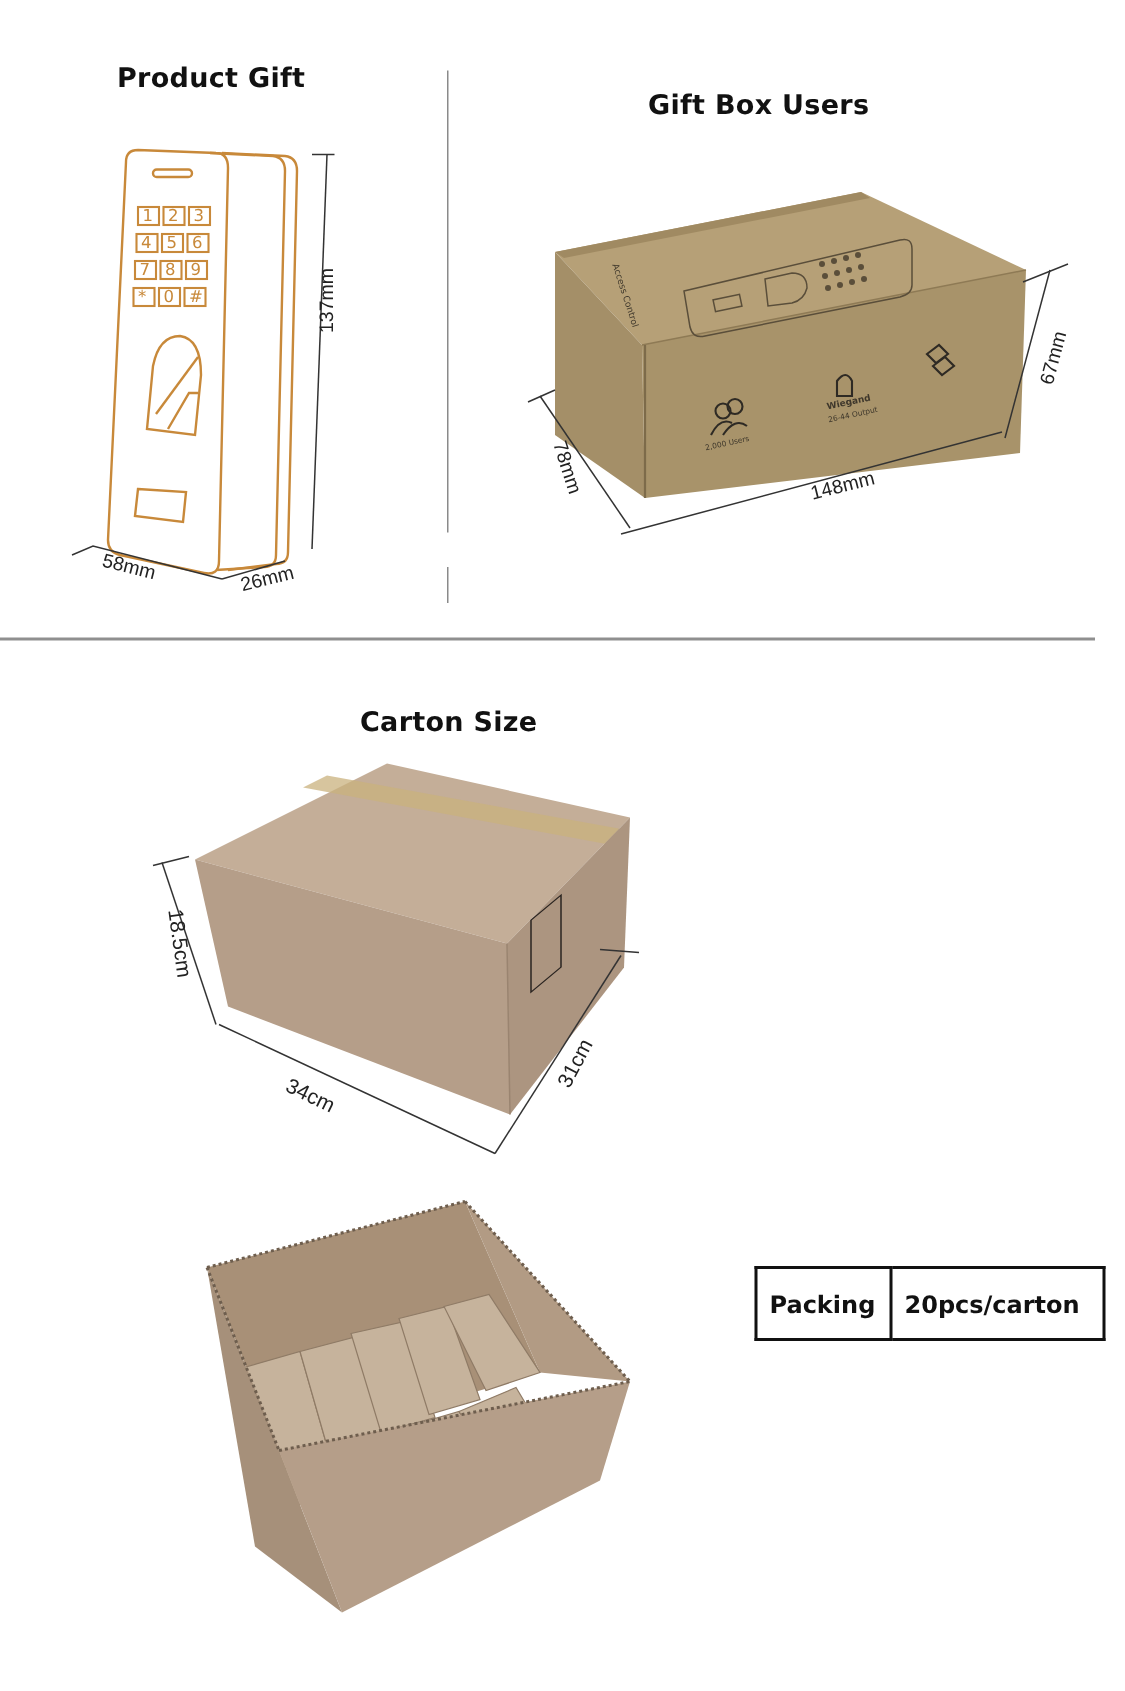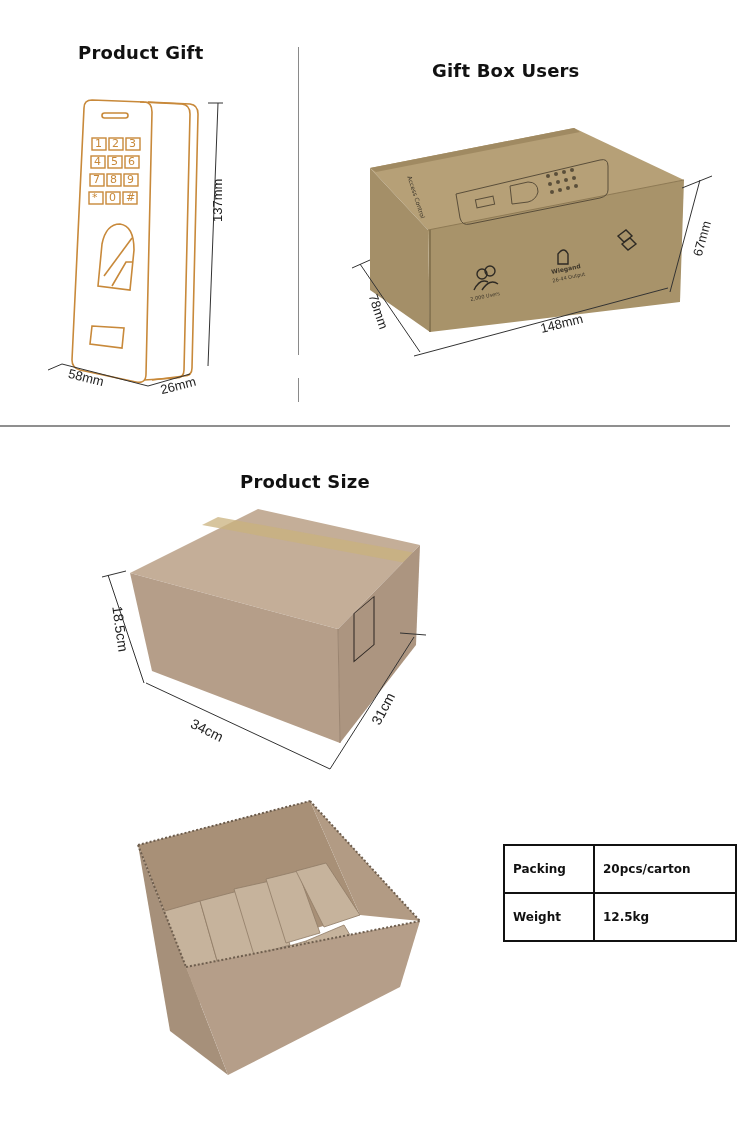--- a/index.html
+++ b/index.html
@@ -3,21 +3,21 @@
 <meta charset="utf-8">
 <style>
   html, body { margin: 0; padding: 0; background: #ffffff; }
   body { width: 750px; height: 1127px; position: relative; overflow: hidden;
          font-family: "DejaVu Sans", "Liberation Sans", sans-serif; }
   .abs { position: absolute; }
   .title { font-weight: bold; font-size: 18px; color: #111; letter-spacing: 0.2px; }
   .vdiv { position: absolute; width: 1px; background: #8a8a8a; }
   .hdiv { position: absolute; height: 2px; background: #8f8f8f; }
   .spec-table { position: absolute; left: 503px; top: 844px; border-collapse: collapse;
-                font-family: "DejaVu Sans", sans-serif; font-weight: bold; font-size: 12px; color: #111; }
+                font-family: "DejaVu Sans", sans-serif; font-weight: bold; font-size: 16px; color: #111; }
   .spec-table td { border: 2px solid #111; height: 46px; padding: 0 8px; white-space: nowrap; }
   .spec-table td.k { width: 72px; }
   .spec-table td.v { width: 124px; }
 </style>
 </head>
 <body>
 
 <div class="abs title" style="left:78px; top:42px;">Product Gift</div>
 
 <svg class="abs" style="left:40px; top:90px;" width="250" height="320" viewBox="0 0 250 320">
@@ -136,21 +136,21 @@
 <div class="abs" style="left:413px; top:175px; font-size:6px; color:#3e372b; transform:rotate(72deg); transform-origin:left top;">Access Control</div>
 <div class="abs" style="left:470px; top:293px; font-size:5px; color:#3e372b; transform:rotate(-12deg);">2,000 Users</div>
 <div class="abs" style="left:551px; top:265px; font-size:6px; font-weight:bold; color:#3e372b; transform:rotate(-12deg);">Wiegand</div>
 <div class="abs" style="left:552px; top:274px; font-size:5px; color:#3e372b; transform:rotate(-12deg);">26-44 Output</div>
 <div class="abs" style="left:540px; top:316px; font-size:13px; color:#222; transform:rotate(-14deg); font-family:'Liberation Sans',sans-serif;">148mm</div>
 <div class="abs" style="left:380px; top:292px; font-size:13px; color:#222; transform:rotate(72deg); transform-origin:left top; font-family:'Liberation Sans',sans-serif;">78mm</div>
 <div class="abs" style="left:690px; top:254px; font-size:13px; color:#222; transform:rotate(-75deg); transform-origin:left top; font-family:'Liberation Sans',sans-serif;">67mm</div>
 
 <div class="hdiv" style="left:0; top:425px; width:730px;"></div>
 
-<div class="abs title" style="left:240px; top:471px;">Product Size</div>
+<div class="abs title" style="left:240px; top:471px;">Carton Size</div>
 
 <svg class="abs" style="left:90px; top:505px;" width="340" height="270" viewBox="0 0 340 270">
 
   <polygon points="40,68 168,4 330,40 248,124" fill="#c4ae98"></polygon>
 
   <polygon points="112,20 128,12 326,48 316,58" fill="#c9b27e" opacity="0.75"></polygon>
   <polygon points="316,58 326,48 324,82 314,94" fill="#c2a97a" opacity="0.8"></polygon>
 
   <polygon points="40,68 248,124 250,238 62,166" fill="#b59e89"></polygon>
 
@@ -199,18 +199,14 @@
       <path d="M8,50 L56,172"></path>
   </g>
 </svg>
 
 <table class="spec-table">
   <tbody>
       <tr>
     <td class="k">Packing</td>
     <td class="v">20pcs/carton</td>
   </tr>
-  <tr>
-    <td class="k">Weight</td>
-    <td class="v">12.5kg</td>
-  </tr>
 </tbody>
   </table>
 
 </body></html>

